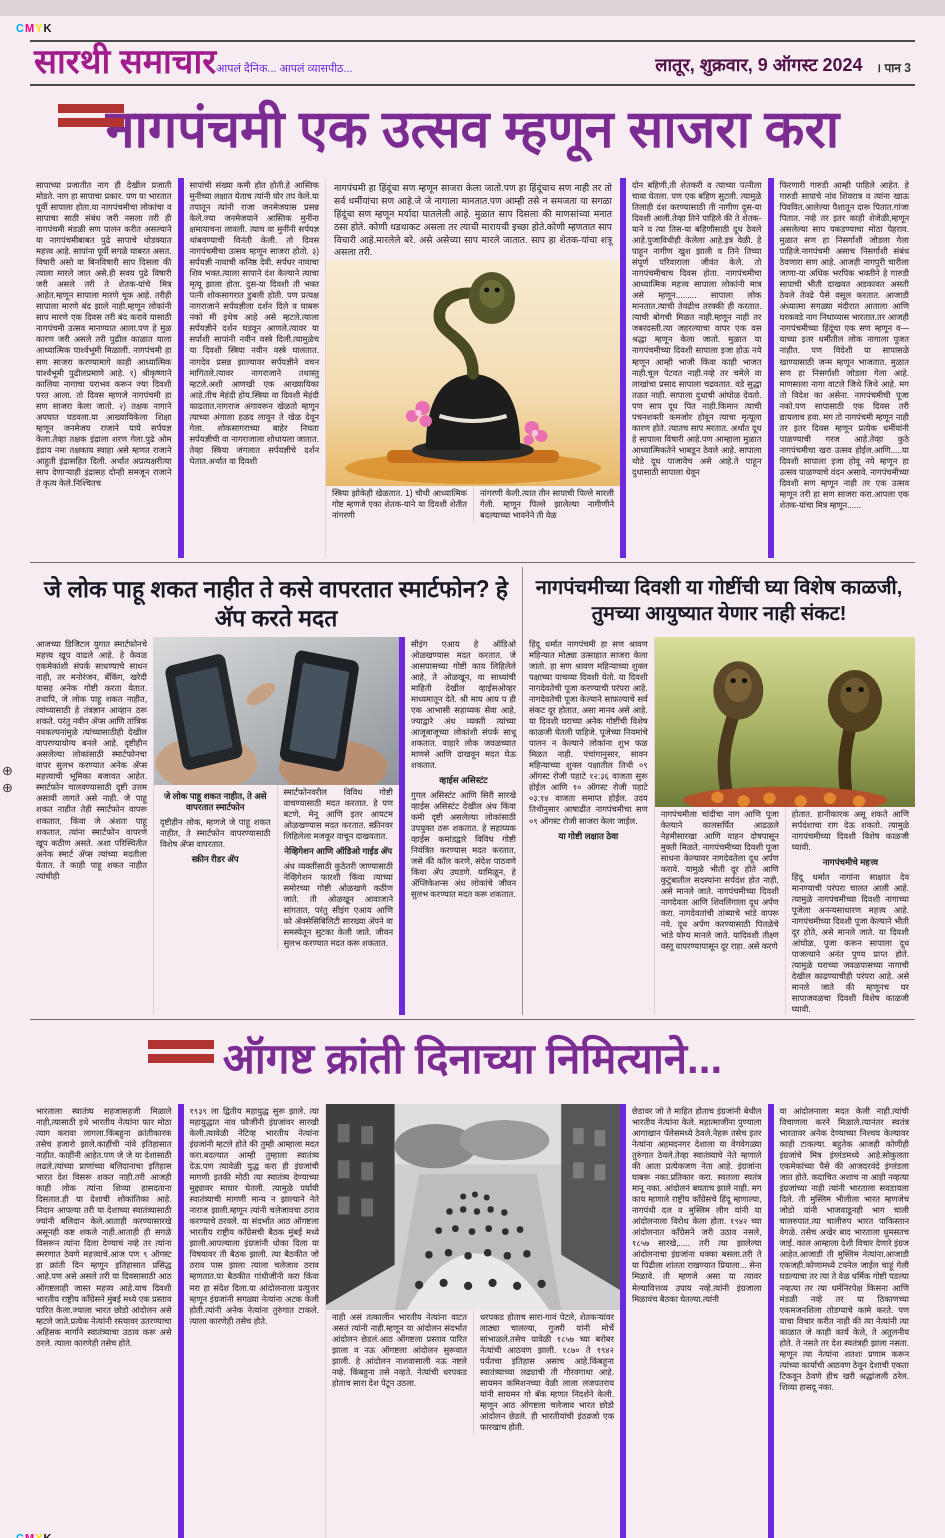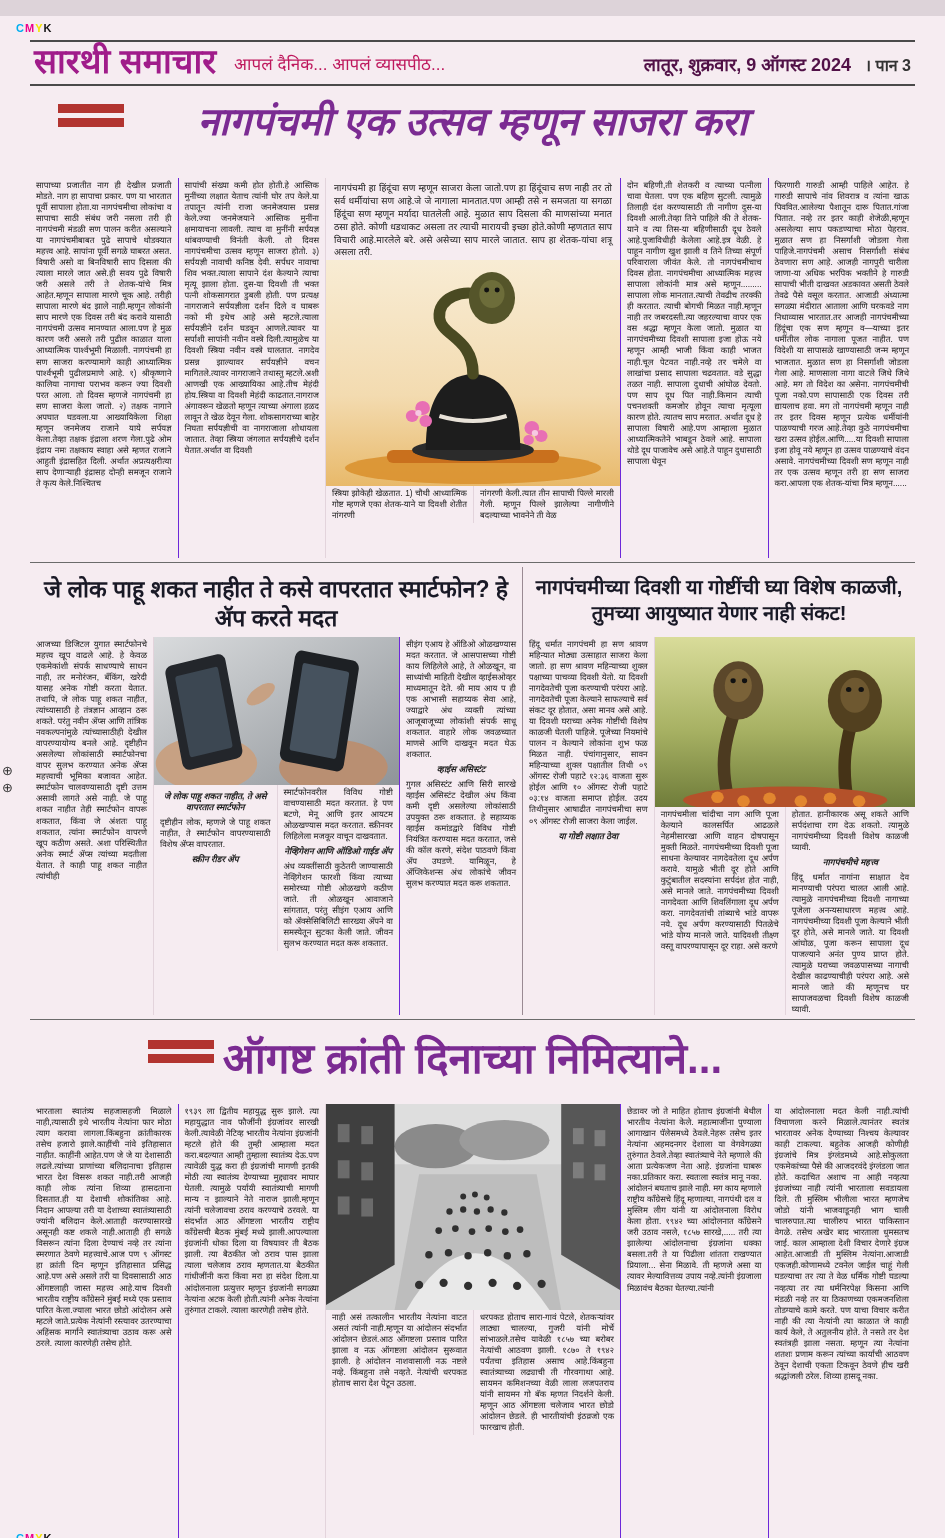--- a/index.html
+++ b/index.html
@@ -7,44 +7,44 @@
         font-family:"Liberation Sans","DejaVu Sans",sans-serif;color:#222;overflow:hidden;}
   .inner{margin:0 30px;}
 
   
   .cmyk{position:absolute;left:16px;font-weight:bold;font-size:11px;letter-spacing:1px;}
   .cmyk.top{top:6px;} .cmyk.bottom{top:1516px;}
   .cmyk .c{color:#00aeef}.cmyk .m{color:#ec008c}.cmyk .y{color:#f4e300}.cmyk .k{color:#111}
   .regmarks{position:absolute;left:2px;top:748px;display:flex;flex-direction:column;gap:4px;color:#333;font-size:13px;line-height:13px;}
 
   
-  .header{display:flex;align-items:flex-end;gap:18px;border-top:2px solid #4a4a4a;border-bottom:2px solid #4a4a4a;
+  .header{display:flex;align-items:flex-end;border-top:2px solid #4a4a4a;border-bottom:2px solid #4a4a4a;
           padding:4px 4px 6px 4px;margin-top:24px;height:46px;box-sizing:border-box;}
   .masthead{font-size:34px;font-weight:bold;color:#a01c8a;line-height:1;white-space:nowrap;}
-  .tagline{font-size:17px;color:#be185d;padding-bottom:3px;white-space:nowrap;}
+  .tagline{font-size:11px;color:#6d28d9;padding-bottom:3px;white-space:nowrap;}
   .dateline-wrap{margin-left:auto;display:flex;align-items:flex-end;gap:14px;padding-bottom:2px;}
   .dateline{font-size:18px;font-weight:bold;color:#511147;white-space:nowrap;}
-  .pageno{font-size:16px;font-weight:bold;color:#333;white-space:nowrap;}
+  .pageno{font-size:12px;font-weight:bold;color:#333;white-space:nowrap;}
 
   
   .bighead{position:relative;text-align:center;color:#7b2b92;font-weight:bold;}
-  .lead-head{font-size:39px;line-height:1.15;padding:14px 0 8px 0;height:70px;box-sizing:content-box;font-style:italic;}
+  .lead-head{font-size:52px;line-height:1.15;padding:14px 0 8px 0;height:70px;box-sizing:content-box;}
   .accent-bars{position:absolute;top:18px;display:flex;flex-direction:column;gap:5px;}
   .accent-bars span{display:block;width:66px;height:9px;background:#b23430;}
   .lead-head .accent-bars{left:28px;}
   .kranti-head{font-size:42px;line-height:1.1;padding:12px 0 6px 0;height:56px;}
   .kranti-head .accent-bars{left:118px;top:16px;}
 
   
   .colgrid{display:grid;}
   .col{padding:2px 6px;font-size:8.3px;line-height:1.33;text-align:justify;overflow:hidden;
-       border-left:1px solid #6d28d9;}
+       border-left:6px solid #6d28d9;}
   .col:first-child{border-left:none;}
   .colgrid > .figcell{border-left:1px solid #e3d4dc;overflow:hidden;}
-  .subhead{font-weight:bold;text-align:center;font-size:8.6px;margin:4px 0 3px 0;font-style:italic;}
+  .subhead{font-weight:bold;text-align:center;font-size:8.6px;margin:4px 0 3px 0;}
   .minirow{display:grid;grid-template-columns:1fr 1fr;}
   .minirow .col{border-left:none;}
   .minirow .col + .col{border-left:1px solid #e3d4dc;}
 
   .lead-body{grid-template-columns:repeat(6,1fr);height:380px;overflow:hidden;}
   .standfirst{font-size:9.2px;font-weight:500;line-height:1.4;text-align:justify;padding:4px 8px;height:74px;overflow:hidden;}
   .figimg{display:block;width:100%;}
 
   .rule{border:none;border-top:1.5px solid #6b6b6b;margin:4px 30px;}
 

